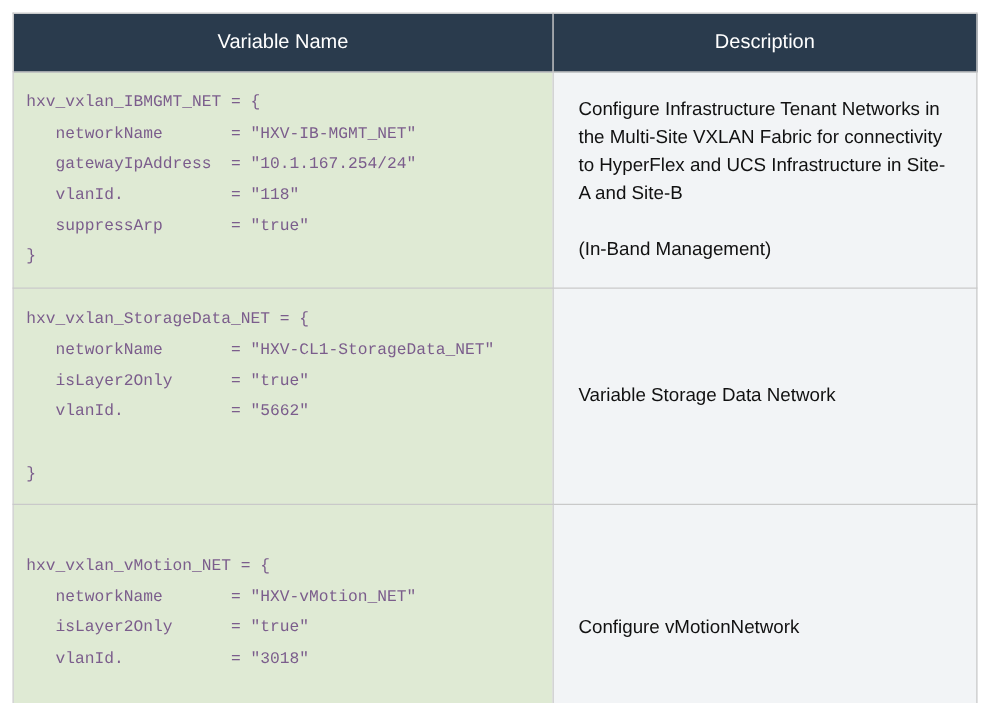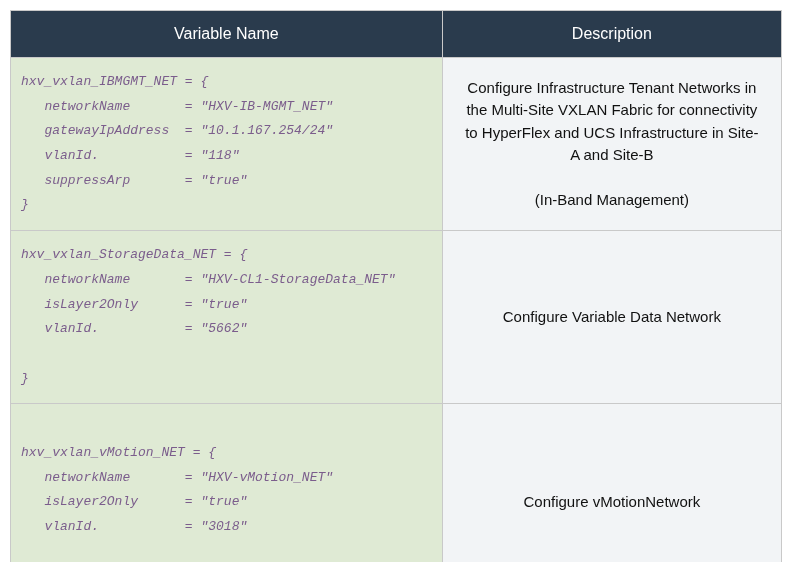--- a/index.html
+++ b/index.html
@@ -28,27 +28,26 @@
   }
   .code-cell {
     background: #dfead4;
     font-family: "Courier New", Courier, monospace;
     font-size: 13px;
     color: #7b5d8c;
     padding: 12px 10px;
     line-height: 1.9;
     white-space: pre;
     width: 56%;
-    font-style: italic;
   }
   .desc-cell {
     background: #f2f4f6;
     color: #111;
     font-size: 15px;
-    text-align: center;
+    text-align: left;
     padding: 10px 20px;
     line-height: 1.5;
     width: 44%;
   }
 </style>
 </head>
 <body>
 
 <table class="tbl">
   <thead>
@@ -67,21 +66,21 @@
 }</td>
       <td class="desc-cell">Configure Infrastructure Tenant Networks in the Multi-Site VXLAN Fabric for connectivity to HyperFlex and UCS Infrastructure in Site-A and Site-B<br><br>(In-Band Management)</td>
     </tr>
     <tr>
       <td class="code-cell">hxv_vxlan_StorageData_NET = {
    networkName       = "HXV-CL1-StorageData_NET"
    isLayer2Only      = "true"
    vlanId.           = "5662"
 
 }</td>
-      <td class="desc-cell">Configure Variable Data Network</td>
+      <td class="desc-cell">Variable Storage Data Network</td>
     </tr>
     <tr>
       <td class="code-cell">
 hxv_vxlan_vMotion_NET = {
    networkName       = "HXV-vMotion_NET"
    isLayer2Only      = "true"
    vlanId.           = "3018"
 
 }</td>
       <td class="desc-cell">Configure vMotionNetwork</td>

